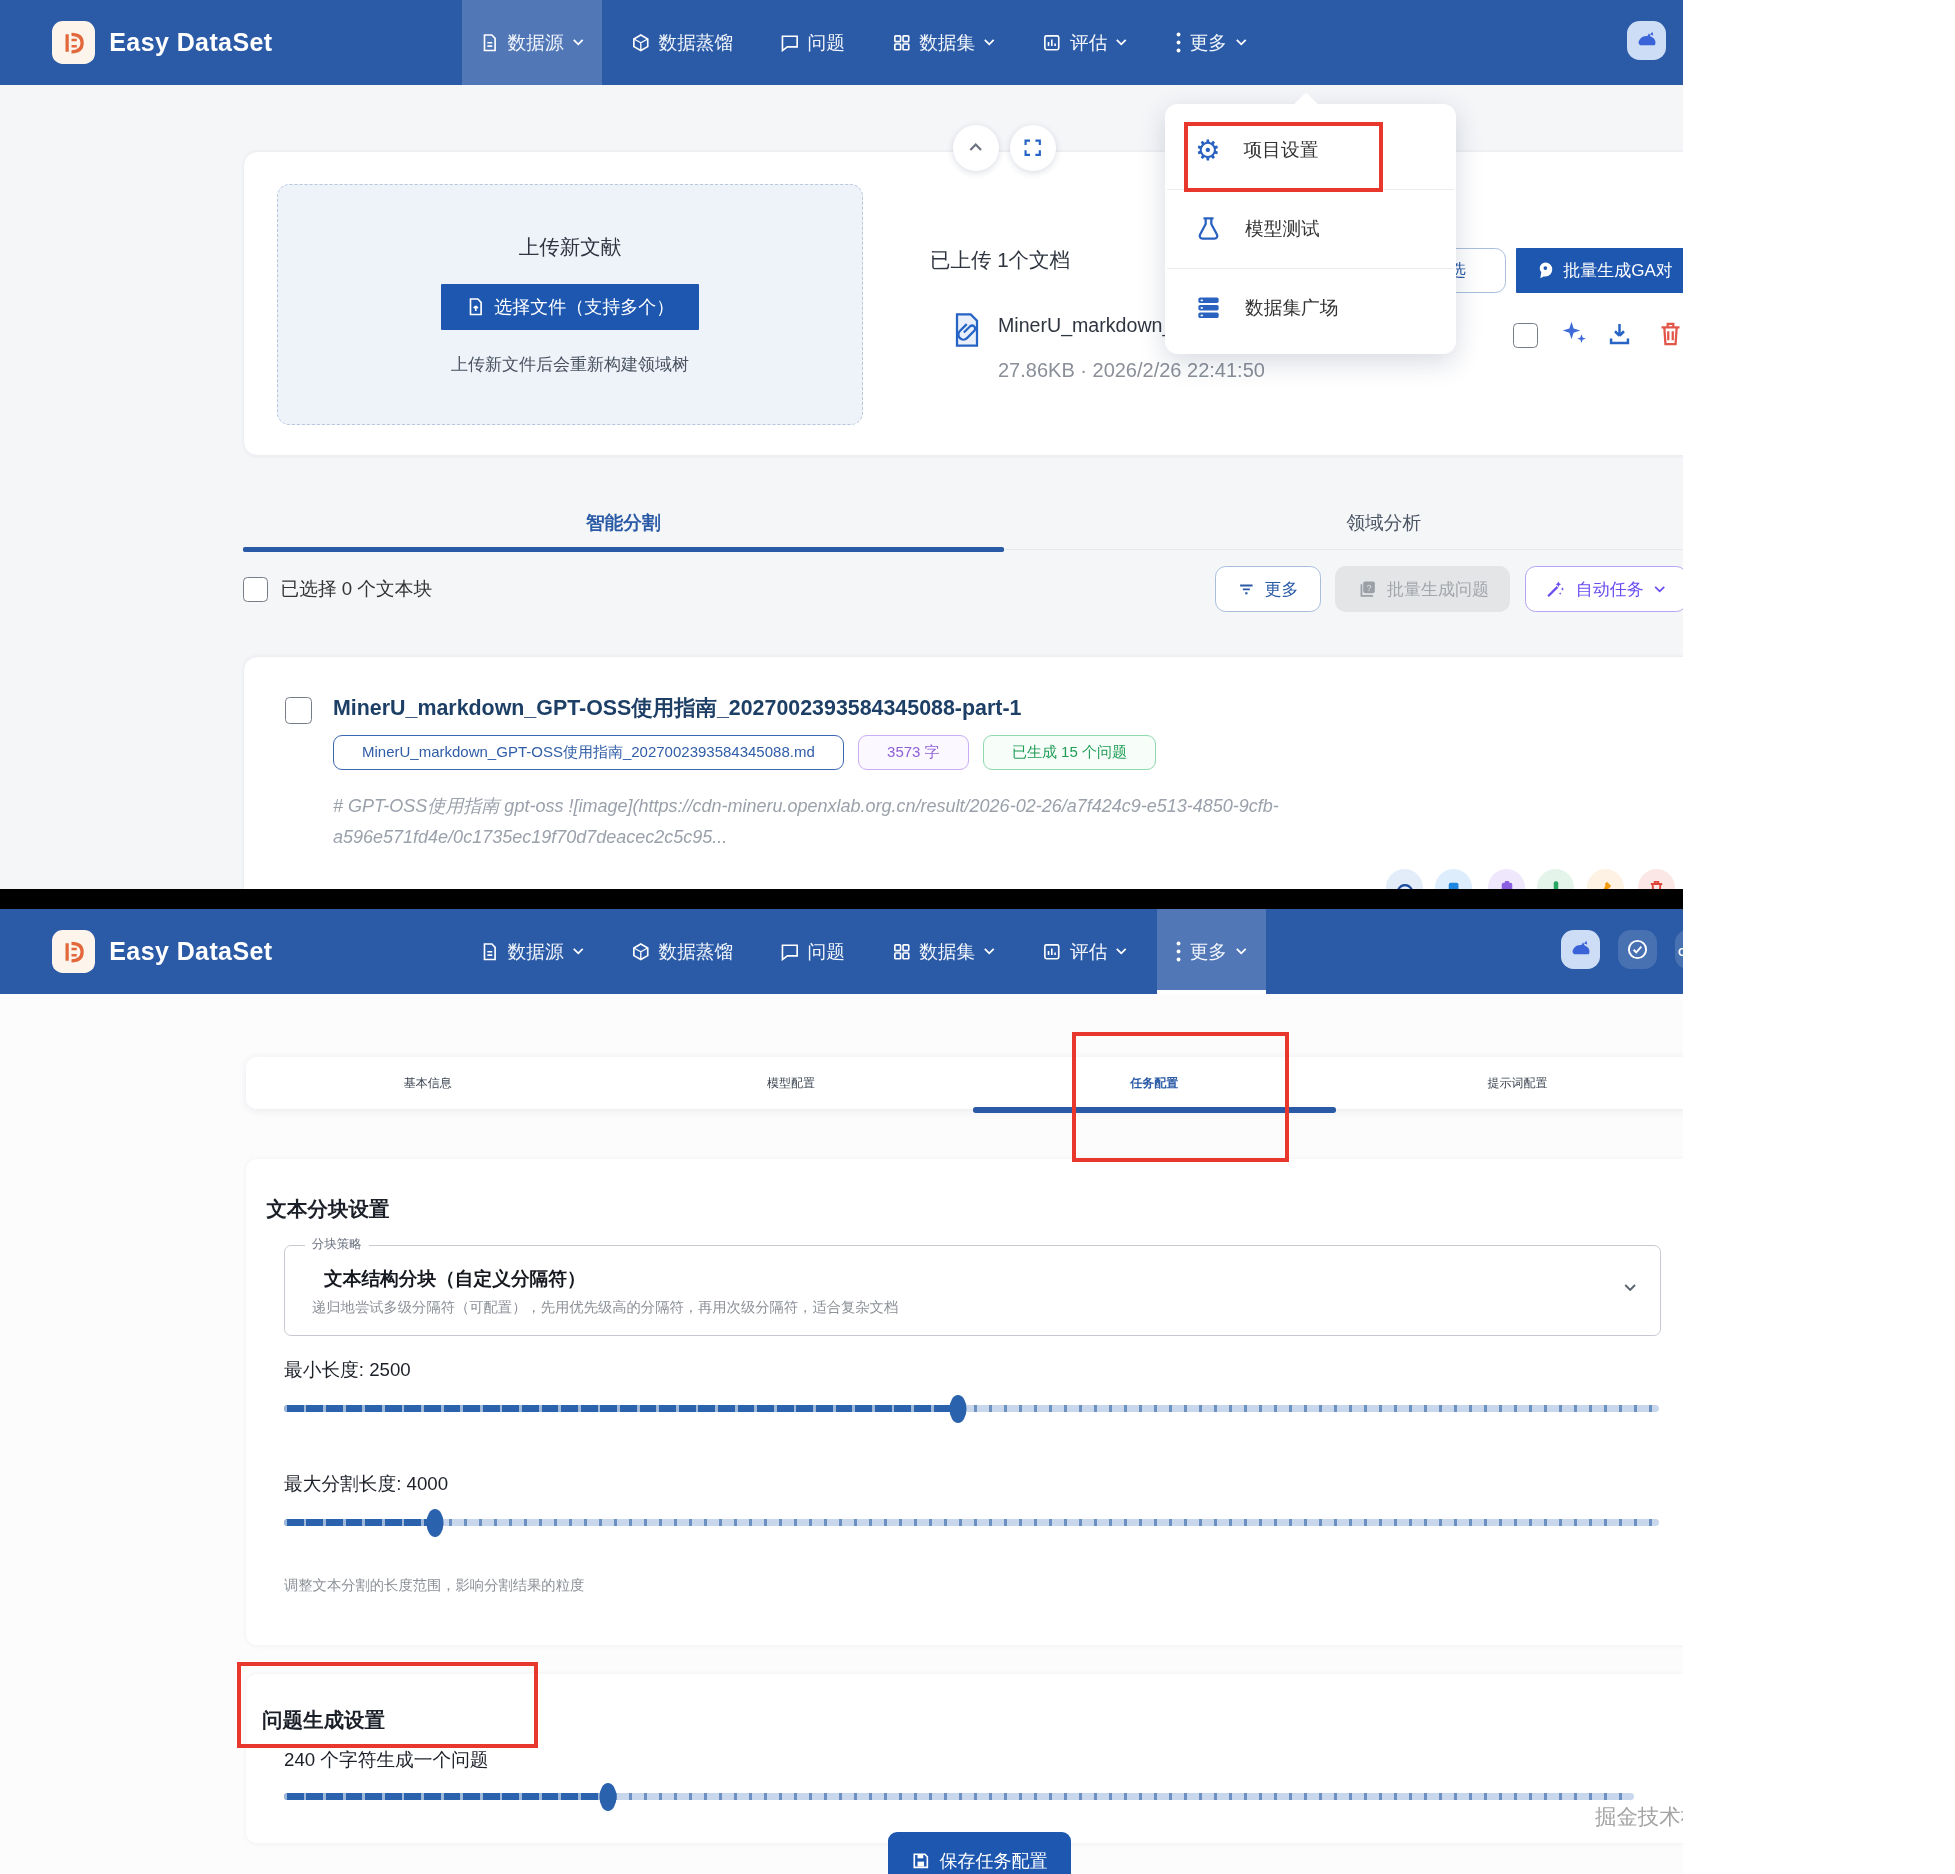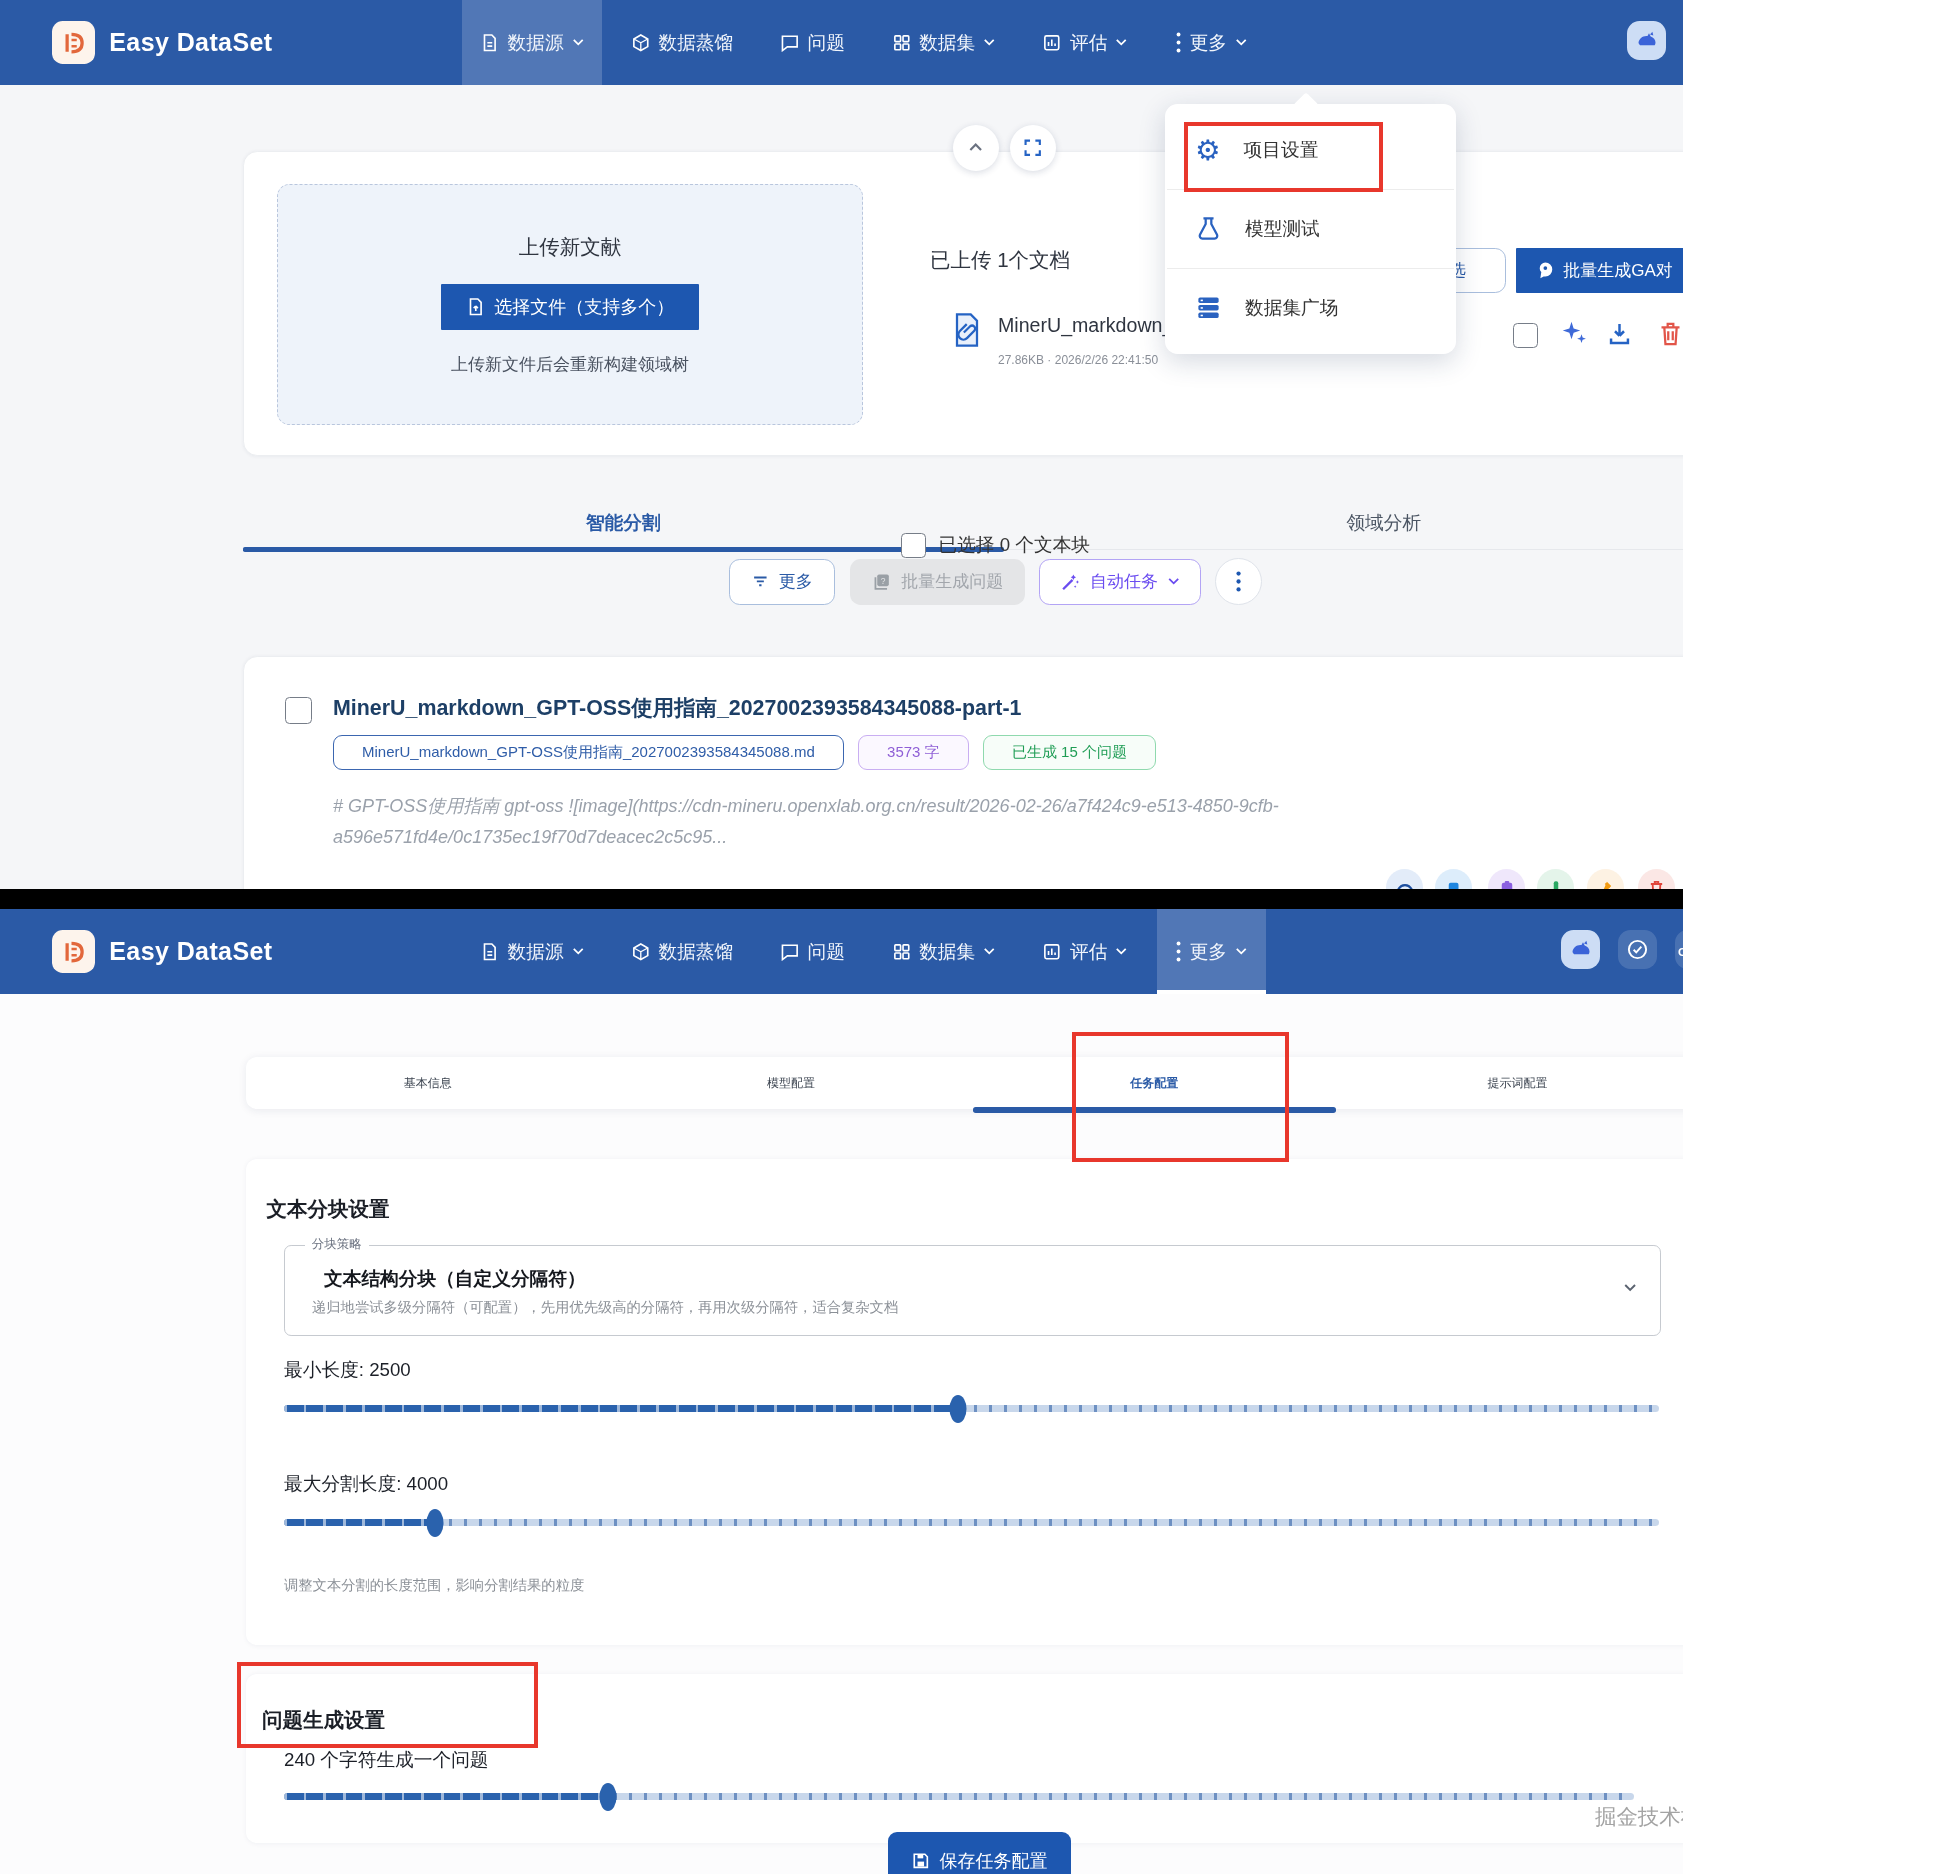--- a/index.html
+++ b/index.html
@@ -52,21 +52,21 @@
 
   .floatcircle{position:absolute;width:46px;height:46px;border-radius:50%;background:#fff;box-shadow:0 1.8px 7.1px rgba(20,40,80,.16);display:flex;align-items:center;justify-content:center;z-index:30;cursor:pointer;}
 
   
   .toptabs{position:absolute;left:243px;top:497px;width:1521px;height:52px;display:flex;border-bottom:0.9px solid #e6e8ec;justify-content:flex-end;}
   .toptab{flex:1;display:flex;align-items:center;justify-content:center;font-size:18.7px;color:#4b5563;cursor:pointer;position:relative;}
   .toptab.on{color:#2a5aa6;font-weight:bold;}
   .toptab.on::after{content:"";position:absolute;left:0;right:0;bottom:-2.7px;height:4.5px;background:#2a5aa6;border-radius:1.8px;}
 
   
-  .toolbar{position:absolute;left:243px;top:532px;width:1505px;height:50px;display:flex;align-items:center;justify-content:space-between;flex-direction:column;}
+  .toolbar{position:absolute;left:243px;top:564px;width:1505px;height:50px;display:flex;align-items:center;justify-content:space-between;}
   .tleft{display:flex;align-items:center;gap:12.5px;font-size:18.7px;color:#333;}
   .tright{display:flex;align-items:center;gap:14.3px;}
   .dotsbtn{width:45px;height:45px;border-radius:50%;border:1.3px solid #dfe3ea;background:#fff;display:flex;align-items:center;justify-content:center;cursor:pointer;}
 
   
   .acirc{position:absolute;width:37px;height:37px;border-radius:50%;display:flex;align-items:center;justify-content:center;}
 
   
   .settab{flex:1;display:flex;align-items:center;justify-content:center;font-size:12px;color:#3c4450;cursor:pointer;position:relative;height:100%;}
   .settab.on{color:#2a5aa6;font-weight:bold;}
@@ -239,21 +239,21 @@
         <span>批量生成GA对</span>
       </button>
 
       <div class="abs" style="left:708px;top:160px;display:flex;gap:16px;align-items:flex-start;">
         <svg width="30" height="36" viewBox="0 0 24 28">
             <path d="M4 1.5h11l5 5v20H4z" fill="#e9f0fb" stroke="#2563c4" stroke-width="1.8"></path>
             <path d="M9.5 16l5-5a2.5 2.5 0 0 1 3.5 3.5l-6 6a4 4 0 0 1-5.7-5.7l5.5-5.5" fill="none" stroke="#2563c4" stroke-width="1.8"></path>
           </svg>
         <div>
           <div style="font-size:19.6px;color:#2f3540;">MinerU_markdown_GPT-OSS使用指南_20270...</div>
-          <div style="font-size:12px;color:#8a8f98;margin-top:14px;">27.86KB · 2026/2/26 22:41:50</div>
+          <div style="font-size:20px;color:#8a8f98;margin-top:20px;">27.86KB · 2026/2/26 22:41:50</div>
         </div>
       </div>
       <div class="checkbox abs" style="left:1269px;top:171px;"></div>
       <div class="abs" style="left:1315px;top:166px;">
         <svg width="30" height="30" viewBox="0 0 24 24">
             <path d="M10 3l1.7 5.3L17 10l-5.3 1.7L10 17l-1.7-5.3L3 10l5.3-1.7z" fill="#3f6ad8"></path>
             <path d="M18 13l.9 2.6 2.6.9-2.6.9L18 20l-.9-2.6-2.6-.9 2.6-.9z" fill="#3f6ad8"></path>
           </svg>
       </div>
       <div class="abs" style="left:1362px;top:168px;">

